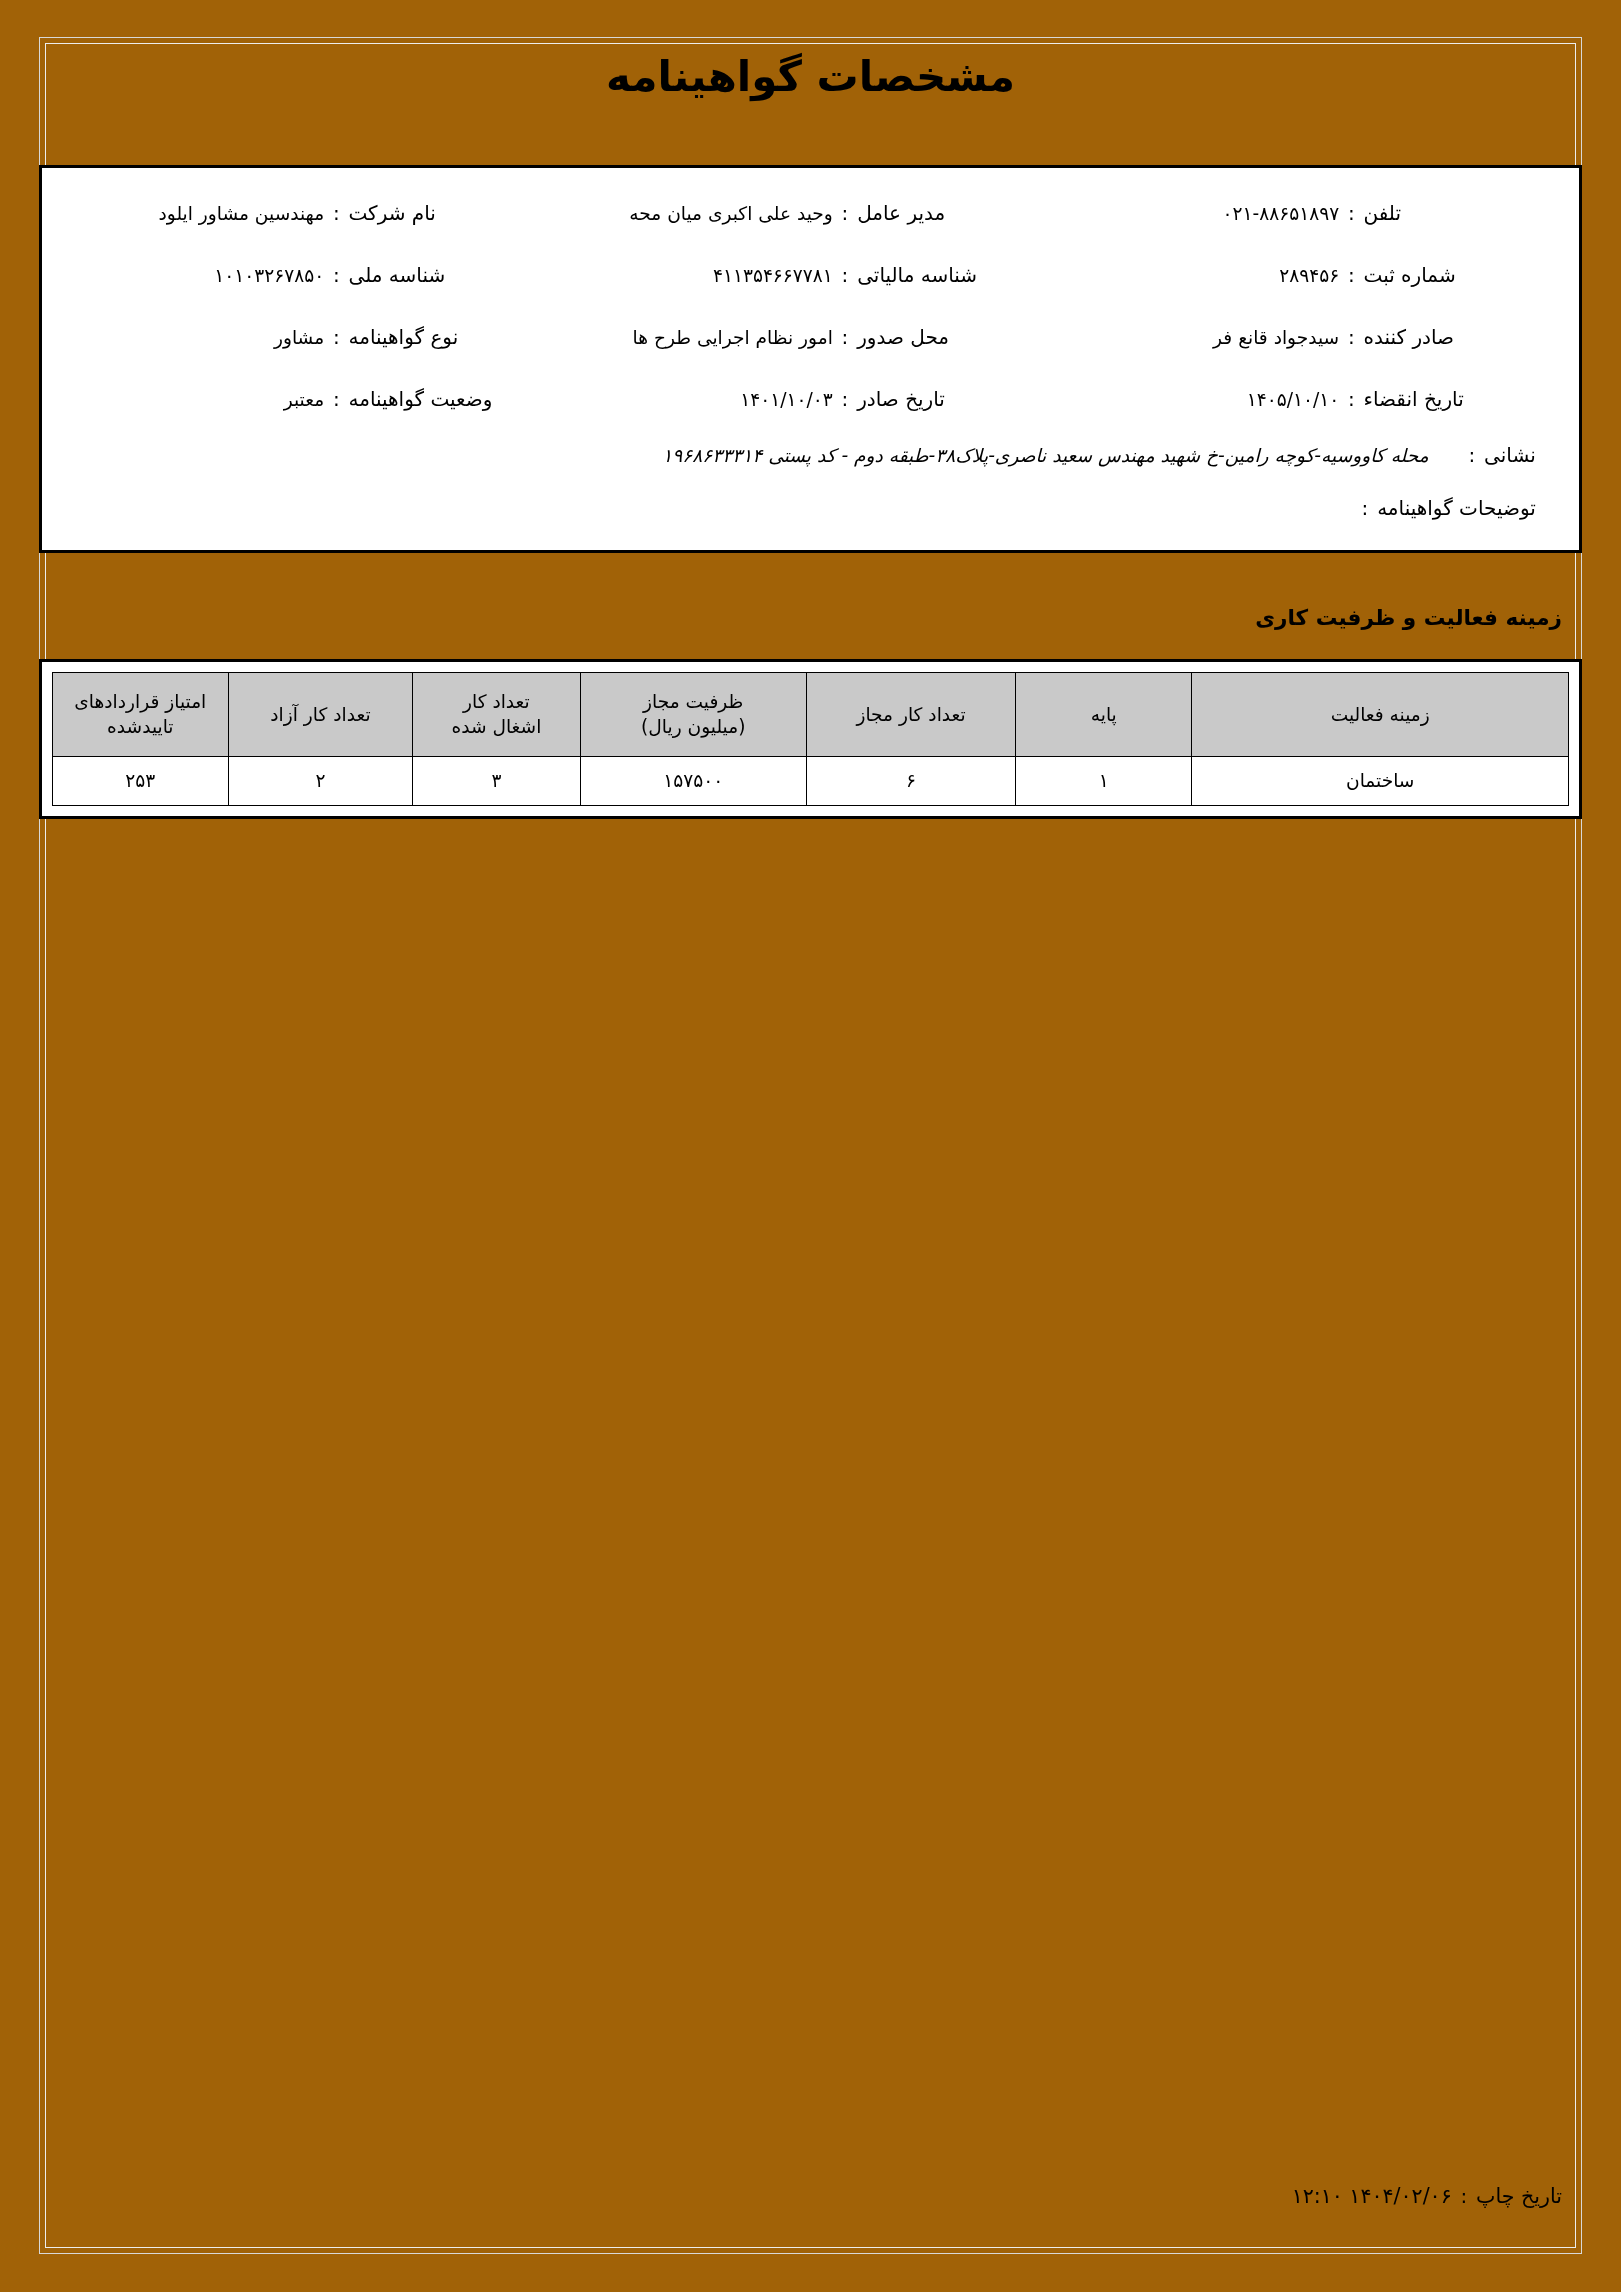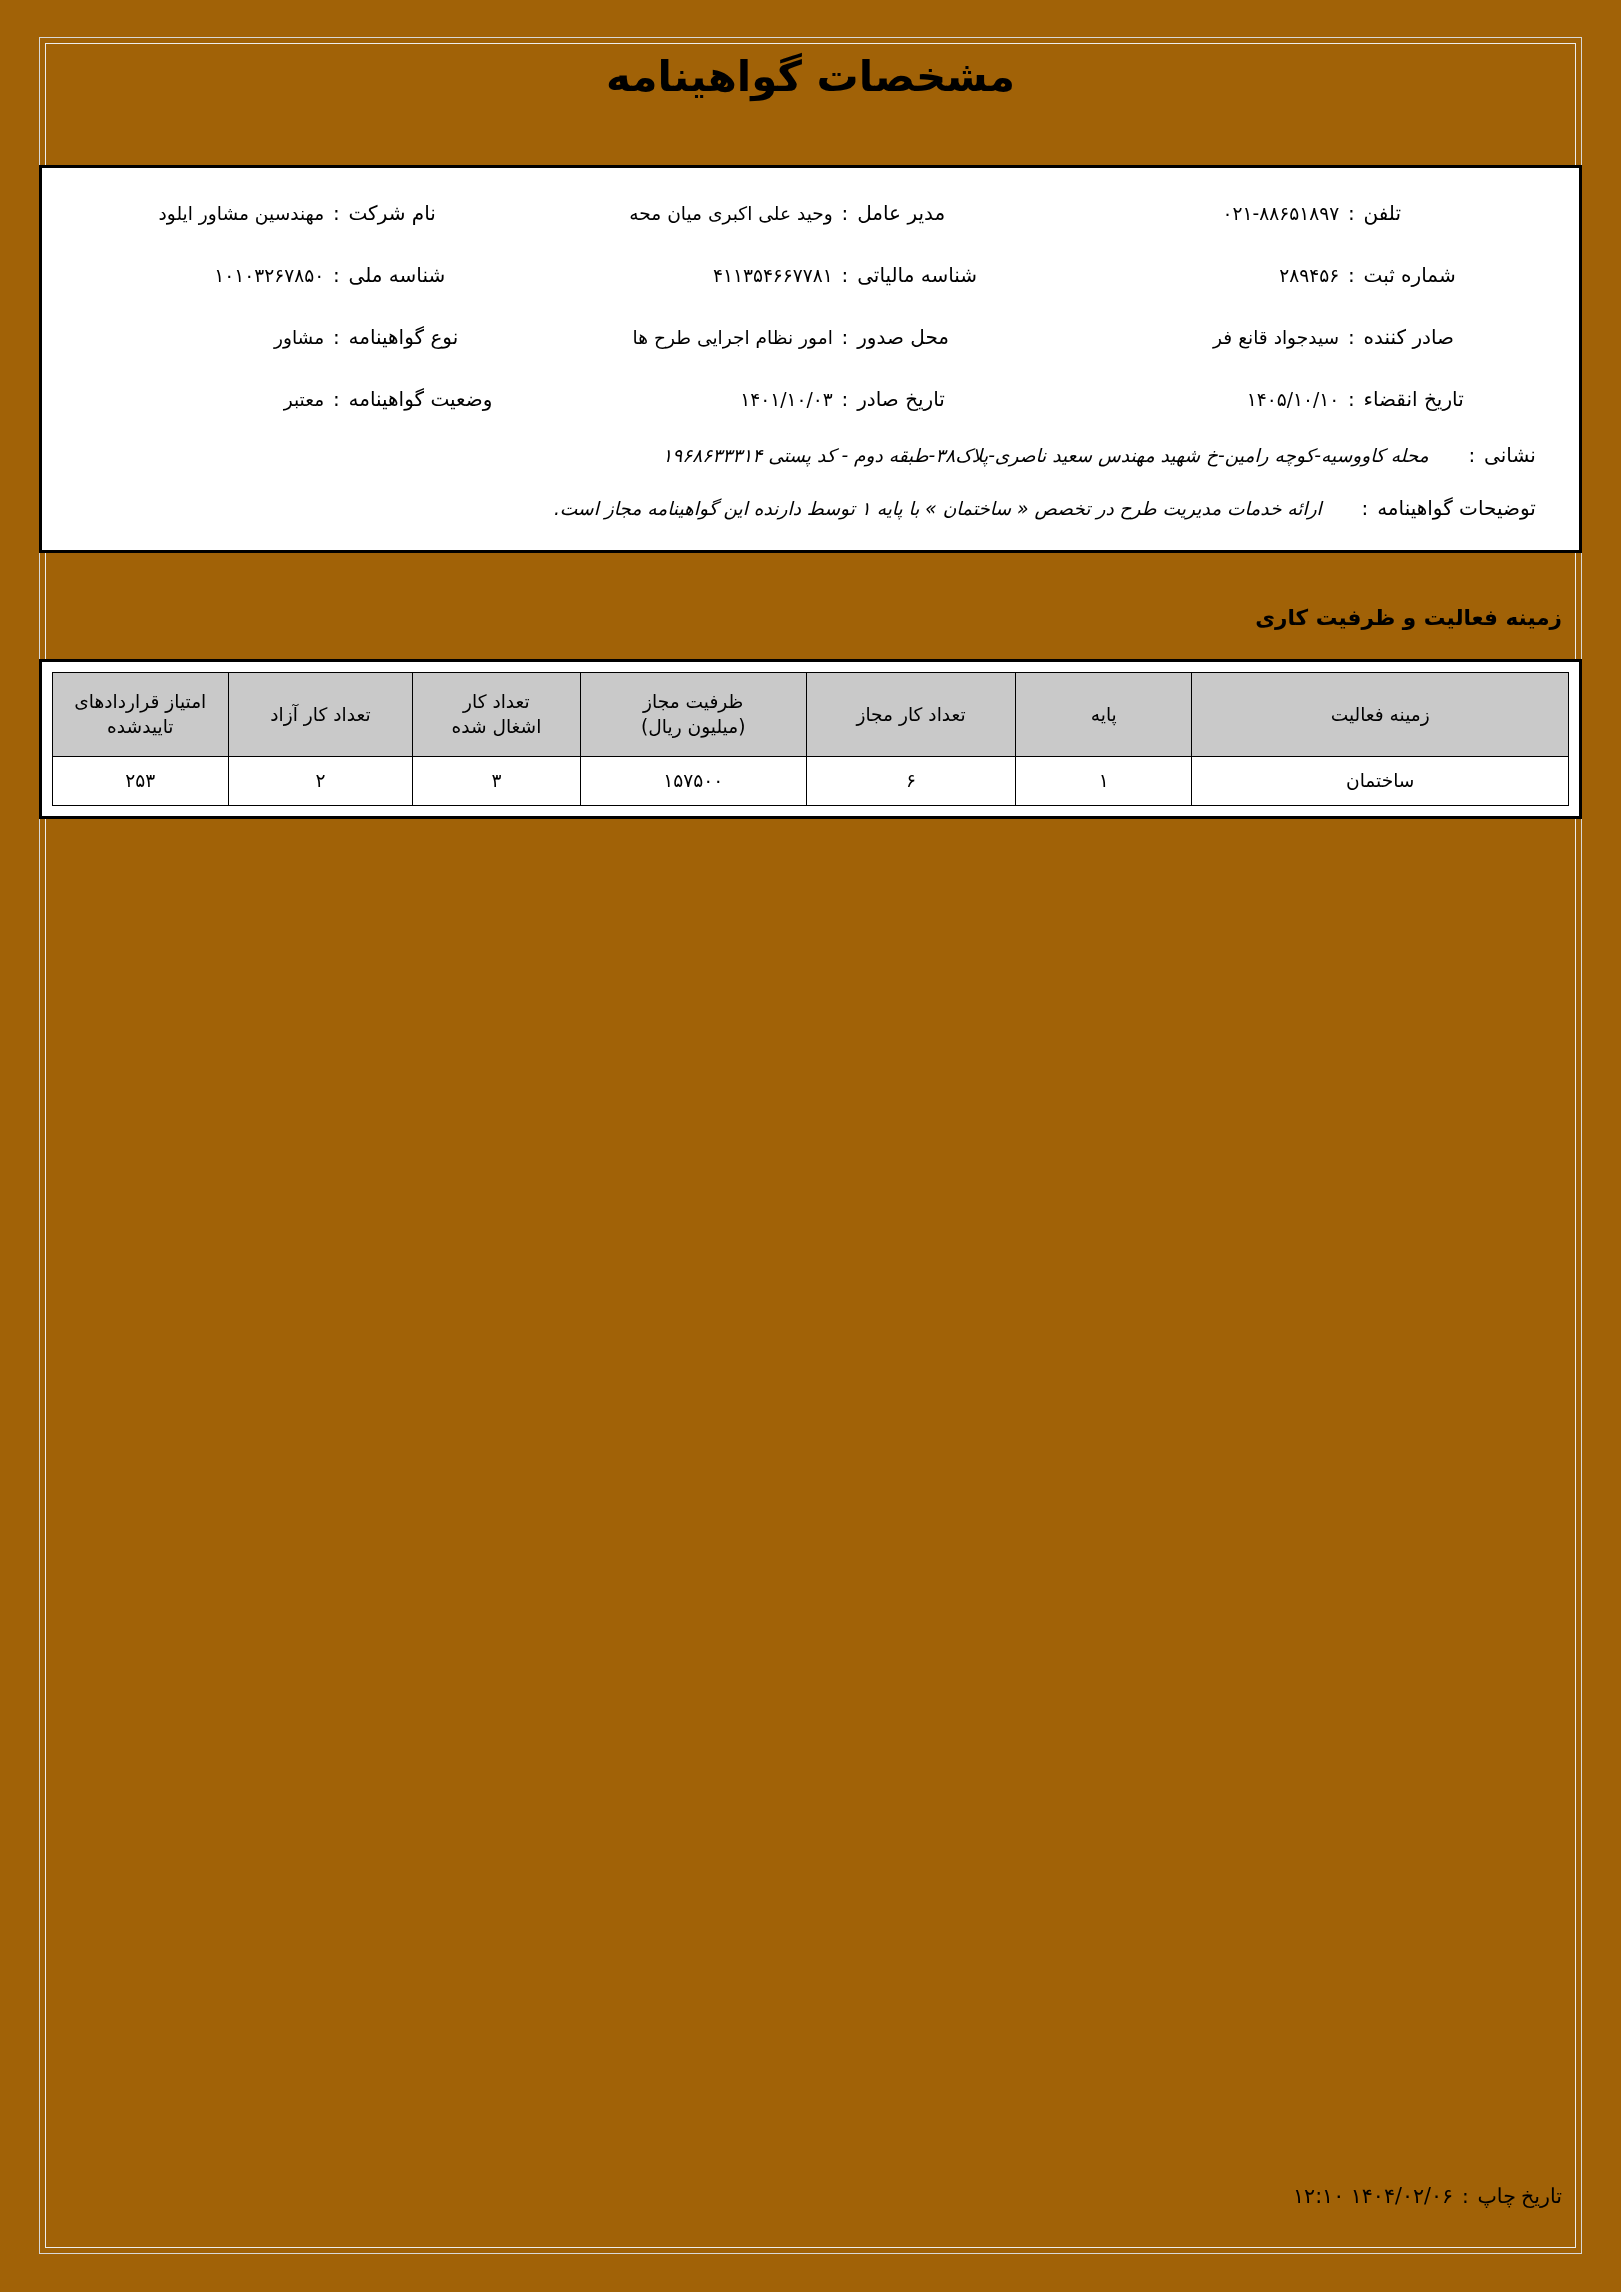--- a/index.html
+++ b/index.html
@@ -190,21 +190,21 @@
   
   .print-footer {
     position: absolute;
     right: 59px;
     top: 2184px;
     font-size: 20.6px;
     display: flex;
     flex-direction: row;
     align-items: baseline;
   }
-  .print-footer .lbl { min-width: 0; font-size: 20.6px; font-family: Liberation Serif, serif; }
+  .print-footer .lbl { min-width: 0; font-size: 20.6px; }
   .print-footer .val { font-size: 20.6px; }
 </style>
 </head>
 <body>
 
 <div class="page">
 
   <div class="page-frame"></div>
   <div class="page-frame-inner"></div>
 
@@ -287,21 +287,20 @@
 
       <div class="info-wide info-addr">
         <span class="lbl">نشانی</span>
         <span class="colon">:</span>
         <span class="val addr-pad">محله کاووسیه-کوچه رامین-خ شهید مهندس سعید ناصری-پلاک۳۸-طبقه دوم - کد پستی ۱۹۶۸۶۳۳۳۱۴</span>
       </div>
 
       <div class="info-wide info-desc">
         <span class="lbl">توضیحات گواهینامه</span>
         <span class="colon">:</span>
-        <span class="val desc-pad">ارائه خدمات مدیریت طرح در تخصص « ساختمان » با پایه ۱ توسط دارنده این گواهینامه مجاز است.</span>
       </div>
 
     </div>
   </div>
 
   <div class="section-heading">زمینه فعالیت و ظرفیت کاری</div>
 
   <div class="cap-table-wrap">
     <table class="cap-table">
       <thead>

